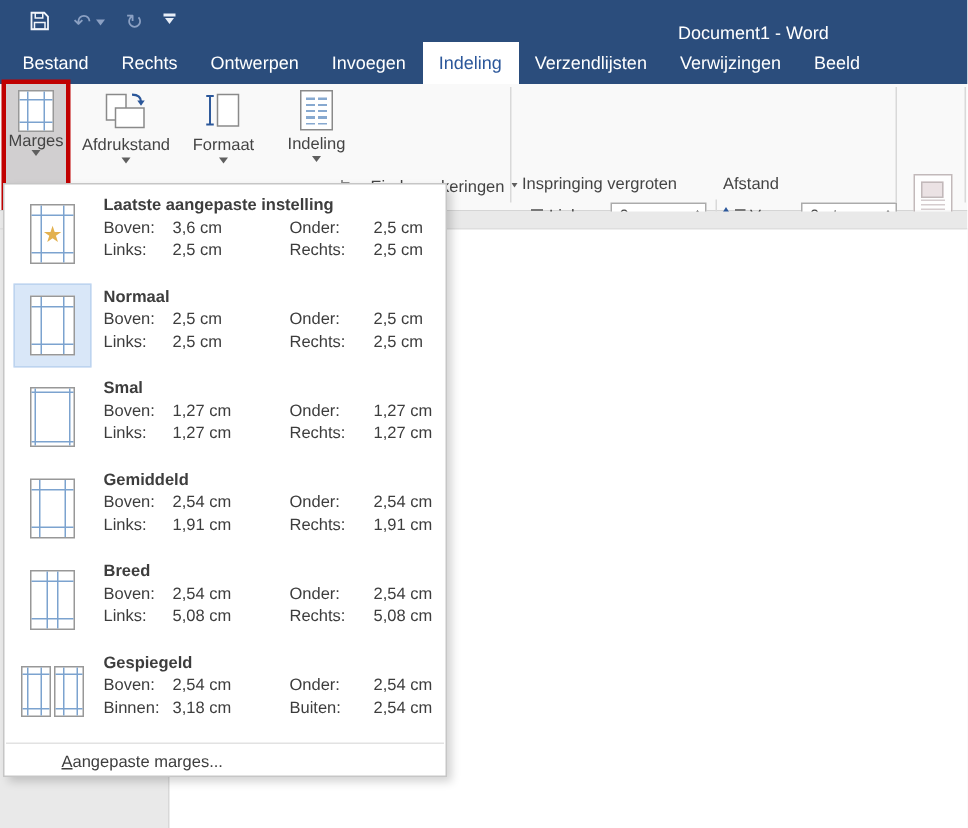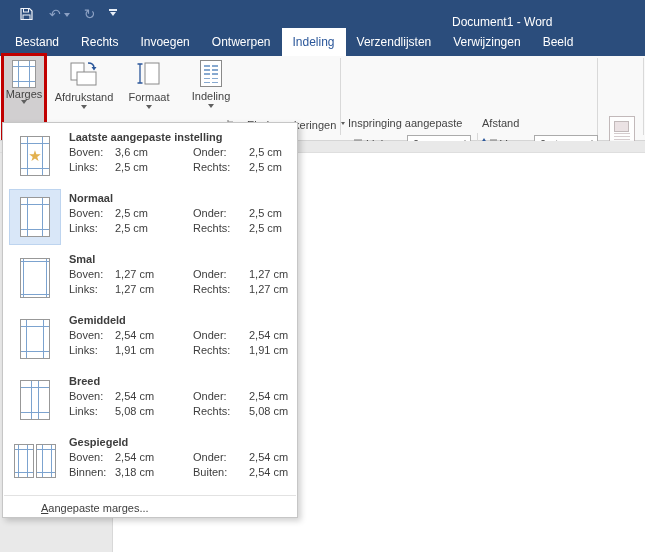--- a/index.html
+++ b/index.html
@@ -117,22 +117,22 @@
         <span class="bar"></span>
           <span class="tri"></span>
       </span>
     </div>
     <div class="win-title">Document1 - Word</div>
   </div>
 
   <div class="tabrow">
     <span class="tab">Bestand</span>
     <span class="tab">Rechts</span>
+    <span class="tab">Ontwerpen</span>
     <span class="tab">Invoegen</span>
-    <span class="tab">Ontwerpen</span>
     <span class="tab active">Indeling</span>
     <span class="tab">Verzendlijsten</span>
     <span class="tab">Verwijzingen</span>
     <span class="tab">Beeld</span>
   </div>
 
   <div class="ribbon">
 
     <div class="annotation">
       <div class="marges-btn">
@@ -194,21 +194,21 @@
       <span class="caret"></span>
     </div>
     <div class="smallbtn" style="top:102px;">
       <span class="icon16" style="width:17px;font-weight:bold;color:#5a5a5a;font-size:10px;line-height:14px;"><span>b</span><sup style="font-size:7px;color:#2b579a;">a-</sup><span>c</span></span>
       <span>Afbreken</span>
       <span class="caret"></span>
     </div>
 
     <div class="vsep" style="left:340px;top:2px;height:77px;"></div>
 
-    <div class="grp-header" style="left:348px;">Inspringing aangepaste</div>
+    <div class="grp-header" style="left:348px;">Inspringing vergroten</div>
     <div class="grp-header" style="left:482px;">Afstand</div>
 
     <div class="fieldrow" style="left:346px;top:78px;">
       <svg class="icon16" viewBox="0 0 17 14">
         <path d="M8 3 h8 M8 7 h8 M8 11 h8" stroke="#777" stroke-width="1.2"></path>
         <path d="M0.5 7 h4" stroke="#2b579a" stroke-width="1.4"></path>
           <path d="M4 4.5 l3 2.5 -3 2.5 z" fill="#2b579a"></path>
       </svg>
       <span style="margin-left:3px;">Links:</span>
     </div>

